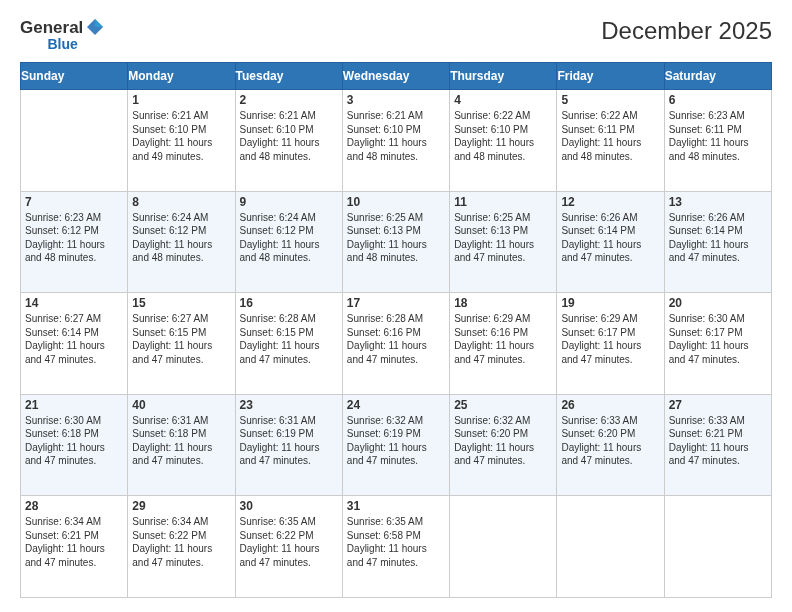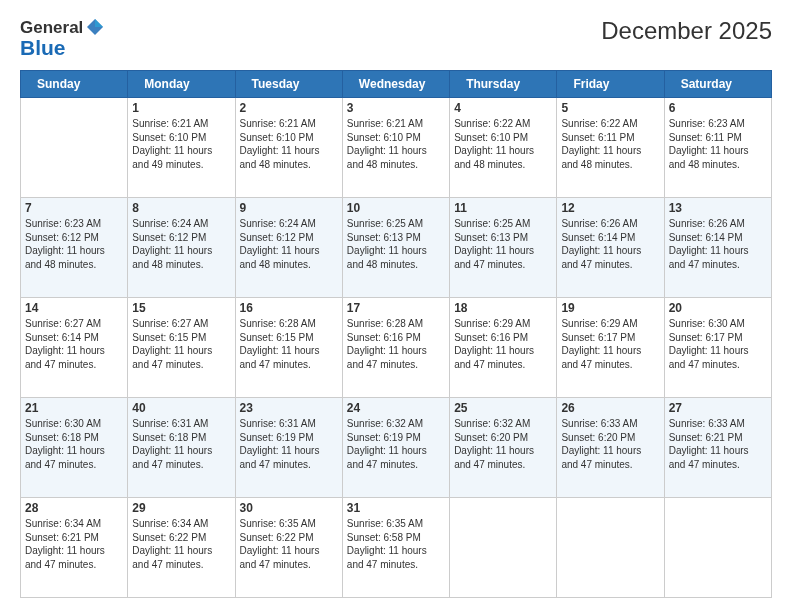--- a/index.html
+++ b/index.html
@@ -29,21 +29,21 @@
       font-size: 18px;
       font-weight: bold;
     }
     .logo-general {
       color: #333;
       font-size: 17px;
       font-weight: bold;
     }
     .logo-blue {
       color: #1a6ab5;
-      font-size: 21px;
+      font-size: 14px;
       font-weight: bold;
     }
     .title-section {
       text-align: right;
     }
     .month-title {
       font-size: 24px;
       font-weight: 300;
       color: #333;
       line-height: 1.1;
@@ -58,21 +58,21 @@
       border: 1px solid #ccc;
       border-collapse: collapse;
       width: 100%;
       table-layout: fixed;
     }
     .calendar th {
       background-color: #2e75b6;
       color: #fff;
       font-size: 12px;
       font-weight: bold;
-      padding: 6px 16px;
+      padding: 6px 0;
       text-align: left;
       border: 1px solid #2460a0;
     }
     .calendar td {
       vertical-align: top;
       border: 1px solid #ccc;
       padding: 3px 4px;
       font-size: 9.5px;
       color: #333;
       height: 86px;
@@ -101,21 +101,21 @@
     .calendar thead tr th {
       background-color: #2e75b6 !important;
     }
   </style>
 </head>
 <body>
 
 <div class="page">
   <div class="header">
     <div class="logo">
-      <div style="display:flex;flex-direction:column;align-items:flex-start;">
+      <div style="display:flex;flex-direction:column;align-items:center;">
         <div style="display:flex;align-items:center;">
           <span class="logo-general">General</span>
           <svg width="20" height="20" viewBox="0 0 20 20" style="margin-left:2px;margin-top:-2px;">
             <polygon points="10,2 18,10 10,18 2,10" fill="#1a6ab5" opacity="0.85"></polygon>
             <polygon points="10,2 18,10 10,10" fill="#2e9cd4" opacity="0.9"></polygon>
           </svg>
         </div>
         <span class="logo-blue" style="margin-top:-2px;margin-left:0;">Blue</span>
       </div>
     </div>

